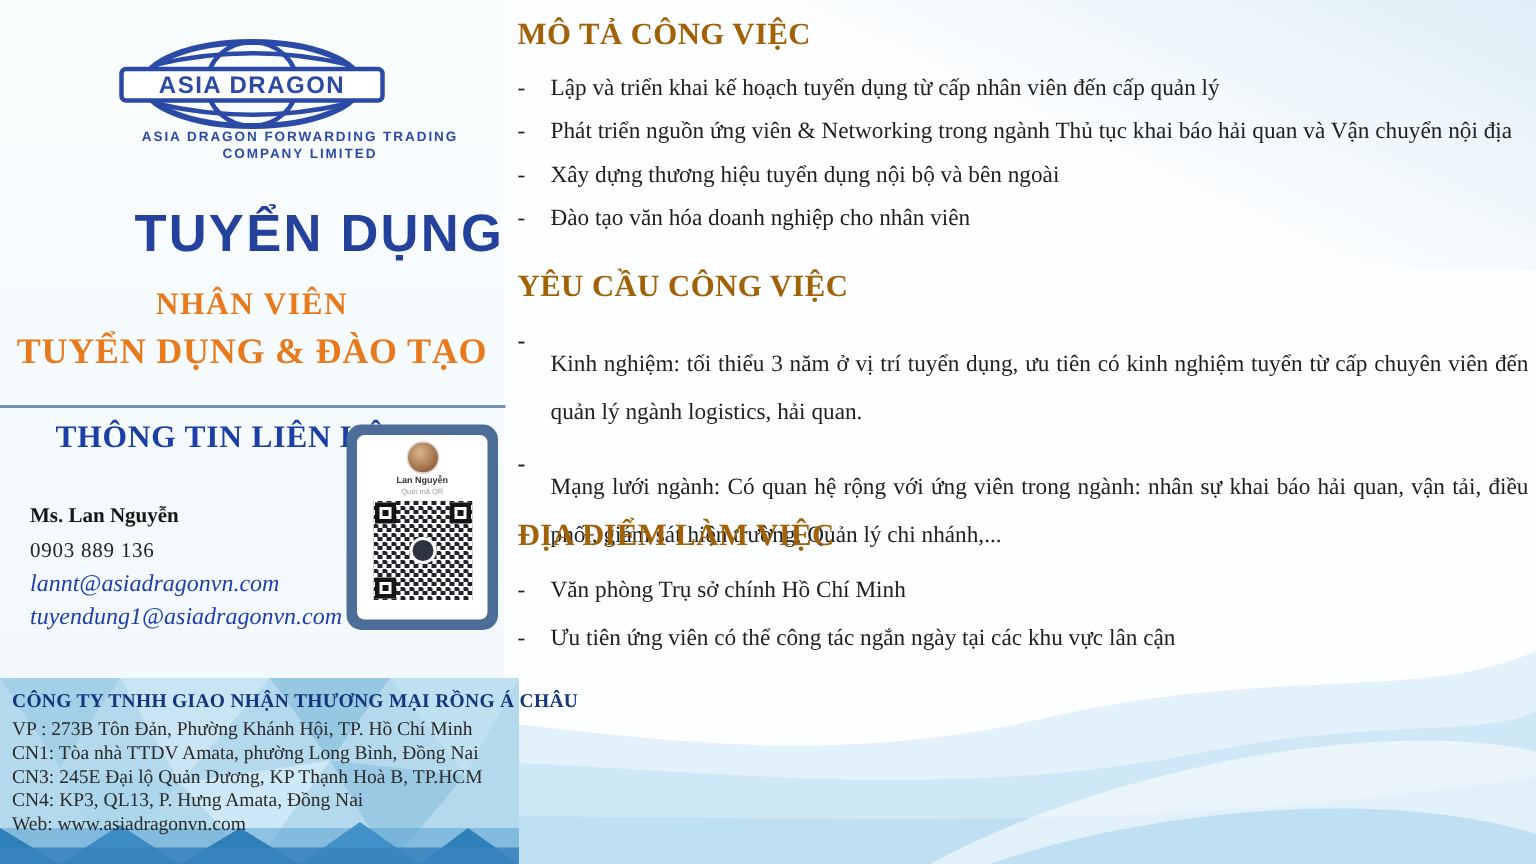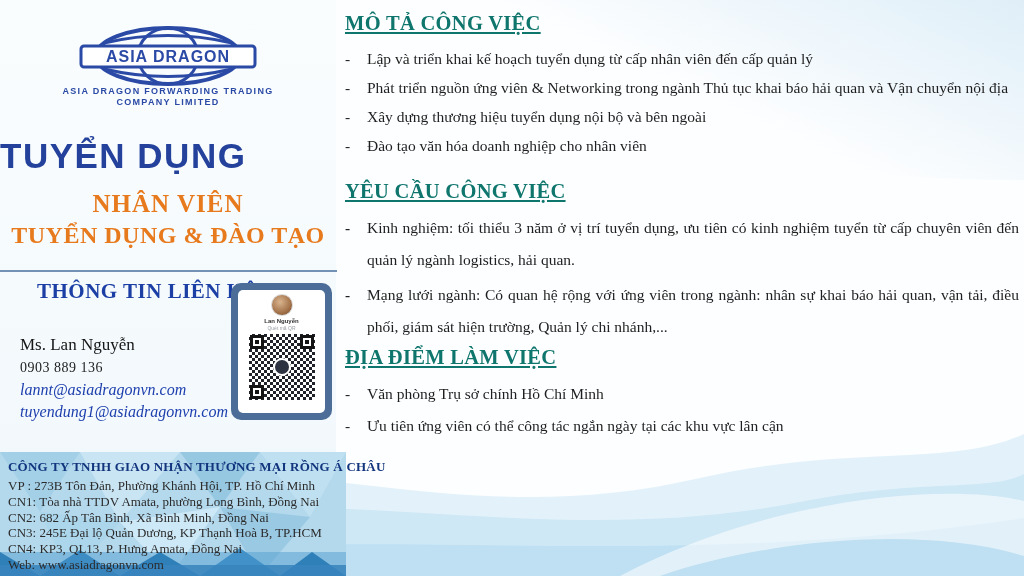--- a/index.html
+++ b/index.html
@@ -12,26 +12,26 @@
               background:linear-gradient(180deg,#fafdfe 0%,#f3f9fc 70%,#eef6fb 100%);}
   .top-wisp{position:absolute;top:0;right:0;width:580px;height:180px;z-index:1;
             background:linear-gradient(205deg,rgba(185,219,239,.45) 0%,rgba(255,255,255,0) 55%);
             border-bottom-left-radius:100% 100%;}
   .bottom-waves{position:absolute;left:0;bottom:0;width:1024px;height:170px;z-index:1;}
 
   
   .logo-wrap{position:absolute;left:52px;top:26px;width:232px;z-index:3;}
   .logo-sub{position:absolute;left:0;top:86px;width:336px;text-align:center;z-index:3;
             font-family:"Liberation Sans",sans-serif;font-weight:bold;color:#2b4aa6;
-            font-size:9px;letter-spacing:1.3px;line-height:11px;}
-  .main-title{position:absolute;left:0;top:136px;width:336px;text-align:left;z-index:3;
+            font-size:9px;letter-spacing:1.3px;line-height:11px;padding-left:32px;}
+  .main-title{position:absolute;left:0;top:136px;width:336px;text-align:right;z-index:3;
               font-family:"Liberation Sans",sans-serif;font-weight:800;color:#24419c;
               font-size:35px;letter-spacing:1.5px;}
   .sub-orange1{position:absolute;left:0;top:190px;width:336px;text-align:center;z-index:3;
-               font-weight:bold;color:#e87a1e;font-size:25px;letter-spacing:1px;}
+               font-weight:bold;color:#e87a1e;font-size:21px;letter-spacing:1px;}
   .sub-orange2{position:absolute;left:0;top:222px;width:336px;text-align:center;z-index:3;
                font-weight:bold;color:#e87a1e;font-size:24px;letter-spacing:.5px;}
   .divider{position:absolute;left:0;top:270px;width:337px;height:2px;background:#7291b5;z-index:3;}
   .contact-heading{position:absolute;left:13px;top:279px;z-index:3;font-weight:bold;
                    color:#1c3fa5;font-size:21px;letter-spacing:.5px;margin-left:24px;}
 
   
   .qr-card{position:absolute;left:231px;top:283px;width:101px;height:137px;z-index:3;
            background:#4b6d97;border-radius:10px;padding:7px;box-sizing:border-box;}
   .qr-inner{width:100%;height:100%;background:#fff;border-radius:5px;display:flex;
@@ -44,43 +44,43 @@
           background-image:repeating-conic-gradient(#20242a 0% 25%, #ffffff 0% 50%);
           background-size:6px 6px;}
   .finder{position:absolute;width:14px;height:14px;border:3px solid #141414;background:#fff;box-sizing:border-box;}
   .finder::before{content:"";position:absolute;left:2px;top:2px;width:4px;height:4px;background:#141414;}
   .finder.tl{left:1px;top:1px}.finder.tr{right:1px;top:1px}.finder.bl{left:1px;bottom:1px}
   .qr-center{position:absolute;left:50%;top:50%;width:18px;height:18px;margin:-9px 0 0 -9px;
              background:#2d3340;border:2px solid #fff;border-radius:50%;box-sizing:border-box;}
 
   
   .contact-block{position:absolute;left:20px;top:333px;z-index:3;}
-  .contact-person{font-size:17px;font-weight:normal;color:#161616;line-height:23px;}
+  .contact-person{font-size:14px;font-weight:bold;color:#161616;line-height:23px;}
   .contact-phone{font-size:14px;color:#222;line-height:23px;letter-spacing:.5px;}
   .contact-email{font-size:16px;color:#1d3fae;line-height:22px;font-style:italic;}
 
   
   .company-block{position:absolute;left:0;top:452px;width:346px;height:104px;z-index:2;}
   .company-bg{position:absolute;left:0;top:0;width:346px;height:124px;}
   .company-text{position:absolute;left:8px;top:7px;width:334px;z-index:3;}
   .company-name{font-size:13px;font-weight:bold;color:#12357e;letter-spacing:.2px;
                 line-height:16px;margin-bottom:3px;white-space:nowrap;}
   .company-addr{font-size:13px;color:#2b2b2b;line-height:15.8px;white-space:nowrap;}
 
   
   .right-col{position:absolute;left:345px;top:0;width:674px;z-index:3;}
   .section{position:absolute;left:0;width:674px;}
   .sec-1{top:12px}.sec-2{top:180px}.sec-3{top:346px}
-  .sec-heading{font-size:20.5px;font-weight:bold;color:#0f766e;letter-spacing:.3px;margin:0 0 9px 0;text-decoration:underline;}
+  .sec-heading{font-size:20.5px;font-weight:bold;color:#a16207;letter-spacing:.3px;margin:0 0 9px 0;}
   .item{display:flex;font-size:15.5px;color:#1f1f1f;}
   .item .marker{width:22px;flex:none;}
   .item .txt{flex:1;}
   .sec-1 .item{line-height:29px;}
   .sec-2 .item{line-height:32px;margin-bottom:3px;}
-  .sec-2 .item .txt{text-align:justify;}
+  .sec-2 .item .txt{text-align:justify;margin-top:15px;}
   .sec-2 .item .marker{font-weight:bold;}
   .sec-3 .item{line-height:32px;}
 </style>
 </head>
 <body>
 
 <div class="poster">
 
   <div class="left-panel"></div>
   <div class="top-wisp"></div>
@@ -150,21 +150,20 @@
       <polygon points="40,124 80,98 120,124" fill="#3e8cc4"></polygon>
       <polygon points="120,124 160,100 200,124" fill="#2f7fb8"></polygon>
       <polygon points="200,124 240,96 280,124" fill="#4292c9"></polygon>
       <polygon points="280,124 312,100 346,124" fill="#2f7fb8"></polygon>
       <rect y="113" width="346" height="11" fill="#3784bd" opacity="0.85"></rect>
     </svg>
     <div class="company-text">
       <div class="company-name">CÔNG TY TNHH GIAO NHẬN THƯƠNG MẠI RỒNG Á CHÂU</div>
       <div class="company-addr">VP : 273B Tôn Đản, Phường Khánh Hội, TP. Hồ Chí Minh</div>
       <div class="company-addr">CN1: Tòa nhà TTDV Amata, phường Long Bình, Đồng Nai</div>
-      <div class="company-addr">CN2: 682 Ấp Tân Bình, Xã Bình Minh, Đồng Nai</div>
       <div class="company-addr">CN3: 245E Đại lộ Quản Dương, KP Thạnh Hoà B, TP.HCM</div>
       <div class="company-addr">CN4: KP3, QL13, P. Hưng Amata, Đồng Nai</div>
       <div class="company-addr">Web: www.asiadragonvn.com</div>
     </div>
   </div>
 
   <div class="right-col">
 
     <div class="section sec-1">
       <h2 class="sec-heading">MÔ TẢ CÔNG VIỆC</h2>

